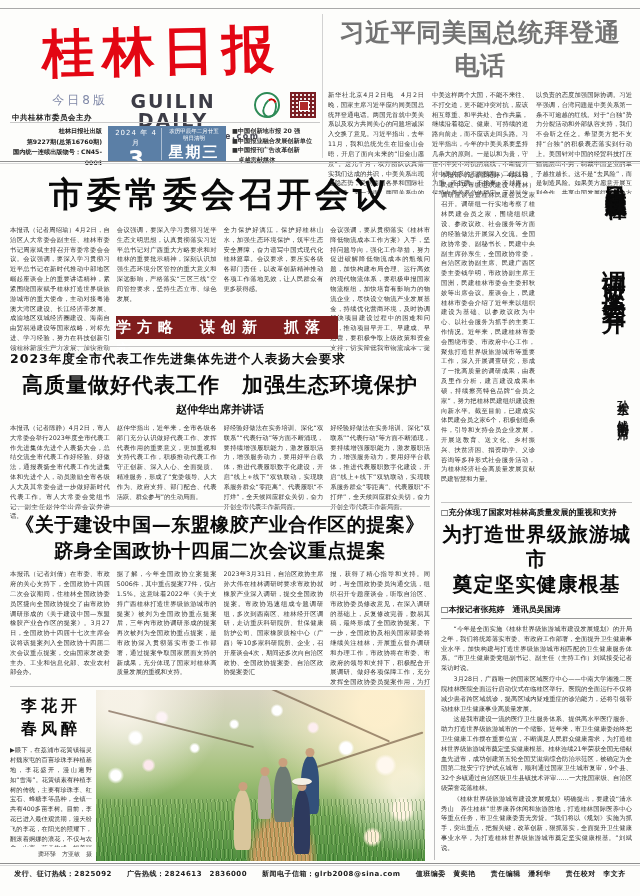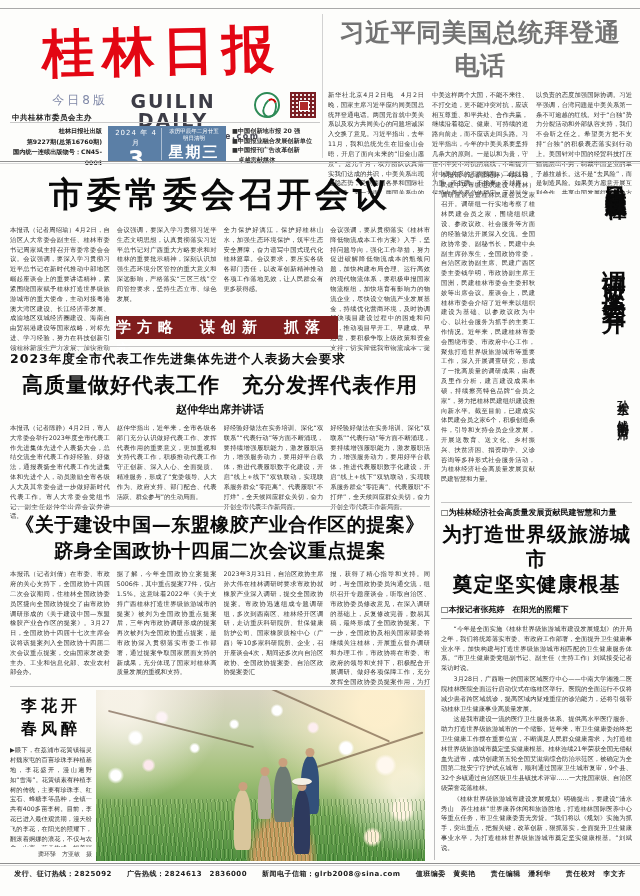--- a/index.html
+++ b/index.html
@@ -185,21 +185,21 @@
       <div class="body-txt just" style="height:86px;">全力保护好漓江，保护好桂林山水，加强生态环境保护，筑牢生态安全屏障，奋力谱写中国式现代化桂林篇章。会议要求，要压实各级各部门责任，以改革创新精神推动各项工作落地见效，让人民群众有更多获得感。</div>
       <div class="body-txt just" style="height:128px;">会议强调，要从贯彻落实《桂林市降低物流成本工作方案》入手，坚持问题导向，强化工作举措，努力促进破解降低物流成本的瓶颈问题，加快构建布局合理、运行高效的现代物流体系，要积极申报国家物流枢纽，加快培育有影响力的物流企业，尽快设立物流产业发展基金，持续优化营商环境，及时协调解决项目建设过程中的困难和问题，推动项目早开工、早建成、早运营，要积极争取上级政策和资金支持，切实降低我市物流成本，提高经济运行效率，促进全市经济高质量发展。会议还研究了其他事项。</div>
       <div class="banner" style="left:106px; top:91px; width:222px; height:23px;">学方略　谋创新　抓落实</div>
     </div>
   </div>
 
   <div class="rule-h" style="left:10px; top:346px; width:420px; background:#c5c5c5;"></div>
 
   <div class="abs" style="left:10px; top:351px; width:420px;">
     <div class="dl-kicker">2023年度全市代表工作先进集体先进个人表扬大会要求</div>
-    <div class="dl-headline" style="margin-top:3px;">高质量做好代表工作　充分发挥代表作用</div>
+    <div class="dl-headline" style="margin-top:3px;">高质量做好代表工作　加强生态环境保护</div>
     <div class="dl-byline" style="margin-top:3px;">赵仲华出席并讲话</div>
     <div class="cols4" style="margin-top:6px;">
       <div class="body-txt just" style="height:98px;">本报讯（记者陈静）4月2日，市人大常委会举行2023年度全市代表工作先进集体先进个人表扬大会，总结交流全市代表工作好经验、好做法，通报表扬全市代表工作先进集体和先进个人，动员激励全市各级人大及其常委会进一步做好新时代代表工作。市人大常委会党组书记、副主任赵仲华出席会议并讲话。</div>
       <div class="body-txt just" style="height:98px;">赵仲华指出，近年来，全市各级各部门充分认识做好代表工作、发挥代表作用的重要意义，更加重视和支持代表工作，积极推动代表工作守正创新、深入人心、全面提质、精准服务，形成了“党委领导、人大作为、政府支持、部门配合、代表活跃、群众参与”的生动局面。</div>
       <div class="body-txt just" style="height:98px;">好经验好做法在实务培训、深化“双联系”“代表行动”等方面不断涌现，要持续增强履职能力，激发履职活力，增强服务动力，要用好平台载体，推进代表履职数字化建设，开启“线上+线下”双轨联动，实现联系服务群众“零距离”、代表履职“不打烊”，全天候回应群众关切，奋力开创全市代表工作新局面。</div>
       <div class="body-txt just" style="height:98px;">好经验好做法在实务培训、深化“双联系”“代表行动”等方面不断涌现，要持续增强履职能力，激发履职活力，增强服务动力，要用好平台载体，推进代表履职数字化建设，开启“线上+线下”双轨联动，实现联系服务群众“零距离”、代表履职“不打烊”，全天候回应群众关切，奋力开创全市代表工作新局面。</div>
     </div>
   </div>
 
   <div class="rule-v" style="left:434px; top:168px; height:692px;"></div>
@@ -209,24 +209,24 @@
     <div class="mj-vert">
       <div class="mj-line1">民建中央市级组织建设（桂林）</div>
       <div class="mj-line2">调研座谈会召开</div>
       <div class="mj-sub">孙东生　钱学明出席</div>
     </div>
   </div>
 
   <div class="rule-h" style="left:441px; top:502px; width:191px; background:#c5c5c5;"></div>
 
   <div class="abs" style="left:441px; top:507px; width:191px;">
-    <div class="he-kicker">□为桂林经济社会高质量发展贡献民建智慧和力量</div>
+    <div class="he-kicker">□充分体现了国家对桂林高质量发展的重视和支持</div>
     <div class="he-headline" style="margin-top:4px;">为打造世界级旅游城市</div>
     <div class="he-headline">奠定坚实健康根基</div>
-    <div class="he-byline">□本报记者张苑婷　在阳光的照耀下</div>
+    <div class="he-byline">□本报记者张苑婷　通讯员吴国涛</div>
     <div class="he-body">
       <p>“今年是全面实施《桂林世界级旅游城市建设发展规划》的开局之年，我们将统筹落实市委、市政府工作部署，全面提升卫生健康事业水平，加快构建与打造世界级旅游城市相匹配的卫生健康服务体系。”市卫生健康委党组副书记、副主任（主持工作）刘斌接受记者采访时说。</p>
       <p>3月28日，广西唯一的国家区域医疗中心——中南大学湘雅二医院桂林医院全面运行启动仪式在临桂区举行。医院的全面运行不仅将减少患者跨区域就诊，提高区域内疑难重症的诊治能力，还将引领带动桂林卫生健康事业高质量发展。</p>
       <p>这是我市建设一流的医疗卫生服务体系、提供高水平医疗服务、助力打造世界级旅游城市的一个缩影。近年来，市卫生健康委始终把卫生健康工作摆在重要位置，不断满足人民群众健康需求，为打造桂林世界级旅游城市奠定坚实健康根基。桂林连续21年荣获全国无偿献血先进市，成功创建第五轮全国艾滋病综合防治示范区，被确定为全国第二批安宁疗护试点城市，顺利通过国家卫生城市复审，9个县、32个乡镇通过自治区级卫生县镇技术评审……一大批国家级、自治区级荣誉花落桂林。</p>
       <p>《桂林世界级旅游城市建设发展规划》明确提出，要建设“清水秀山　养生桂林”世界康养休闲和旅游胜地，打造桂林国际医养中心等重点任务，市卫生健康委责无旁贷。“我们将以《规划》实施为抓手，突出重点，把握关键，改革创新，狠抓落实，全面提升卫生健康事业水平，为打造桂林世界级旅游城市奠定坚实健康根基。”刘斌说。</p>
     </div>
   </div>
 
   <div class="rule-h" style="left:10px; top:506px; width:420px; background:#c5c5c5;"></div>
 

